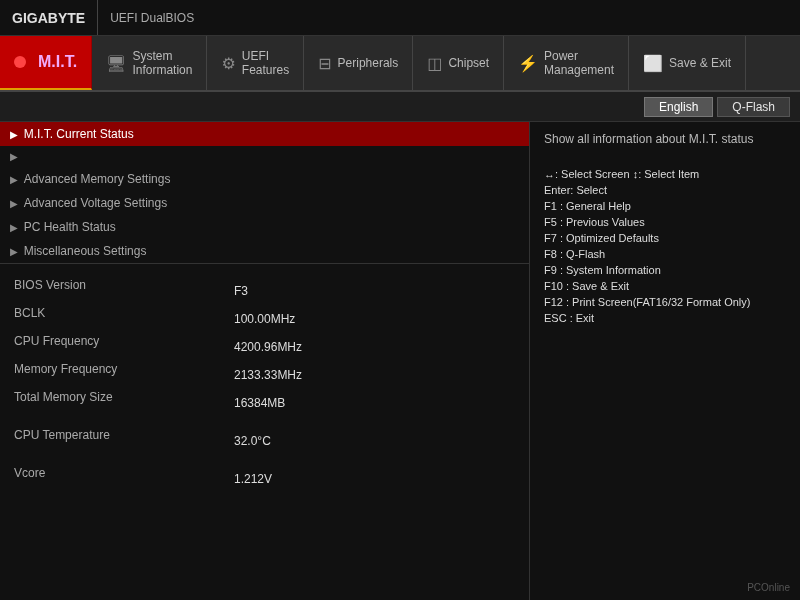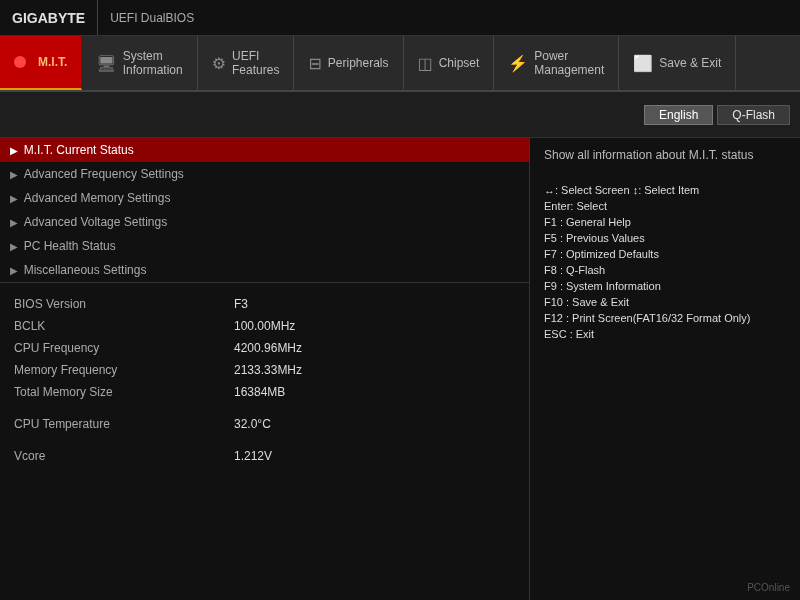--- a/index.html
+++ b/index.html
@@ -63,40 +63,40 @@
     }
     .nav-tab .tab-icon {
       font-size: 16px;
       color: #888;
     }
     .nav-tab .tab-text { line-height: 1.2; }
 
     
     #mit-tab {
       background: #c00000;
-      color: #fdba74;
+      color: #f0abfc;
       font-weight: bold;
-      font-size: 12px;
+      font-size: 16px;
       min-width: 70px;
       justify-content: center;
       border-right: 1px solid #900;
     }
     #mit-tab .dot {
       width: 12px;
       height: 12px;
       border-radius: 50%;
       background: #ff4444;
       margin-right: 6px;
     }
 
     
     #lang-bar {
       display: flex;
       background: #1e1e1e;
-      height: 46px;
+      height: 30px;
       align-items: center;
       justify-content: flex-end;
       padding-right: 10px;
       gap: 4px;
       border-bottom: 1px solid #333;
     }
     .lang-btn {
       padding: 2px 14px;
       font-size: 12px;
       cursor: pointer;
@@ -158,20 +158,21 @@
       padding: 4px 0;
       border-bottom: none;
       font-size: 12px;
     }
     .info-row .label {
       width: 220px;
       color: #aaa;
     }
     .info-row .value {
       color: #ddd;
+      margin-top: 6px;
     }
     .info-spacer { height: 10px; }
 
     
     #right-panel {
       width: 270px;
       background: #111;
       padding: 10px 14px;
       font-size: 12px;
       color: #aaa;
@@ -252,21 +253,20 @@
 
   <div id="left-panel">
 
     <div id="menu-items">
       <div class="menu-item selected">
         <span class="arrow">▶</span>
         <span>M.I.T. Current Status</span>
       </div>
       <div class="menu-item">
         <span class="arrow">▶</span>
-        <span>Advanced Frequency Settings</span>
       </div>
       <div class="menu-item">
         <span class="arrow">▶</span>
         <span>Advanced Memory Settings</span>
       </div>
       <div class="menu-item">
         <span class="arrow">▶</span>
         <span>Advanced Voltage Settings</span>
       </div>
       <div class="menu-item">

